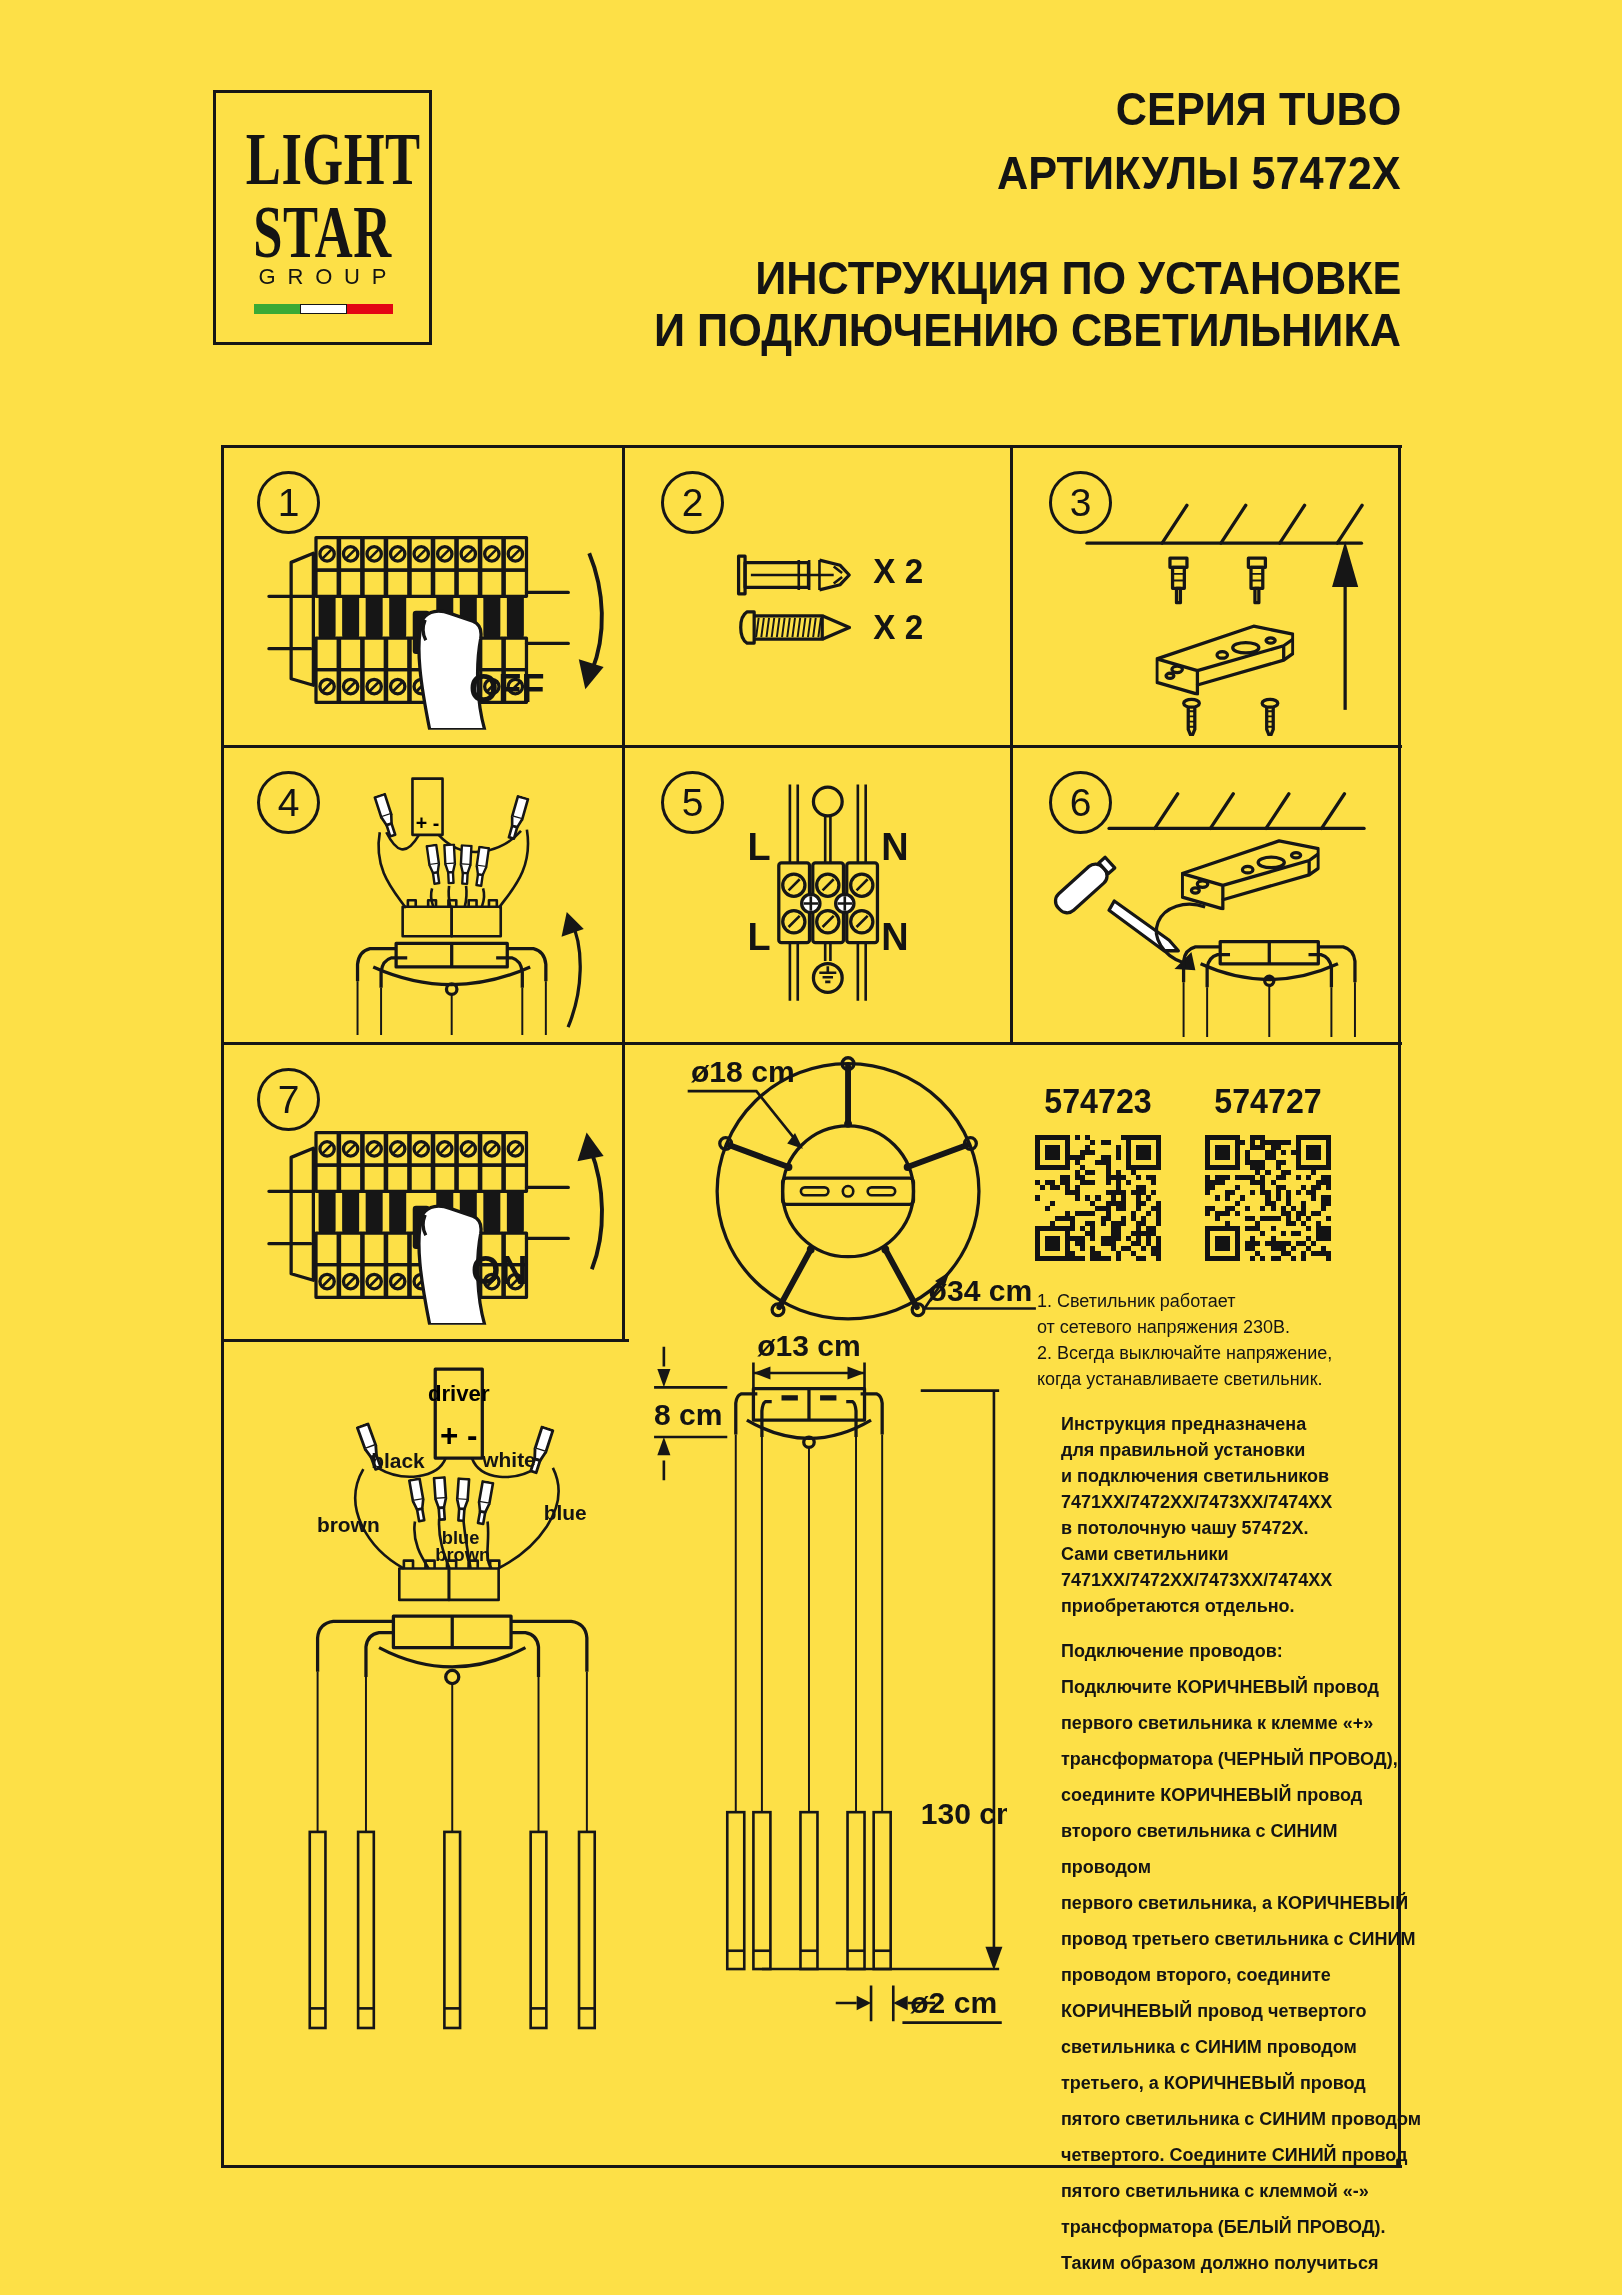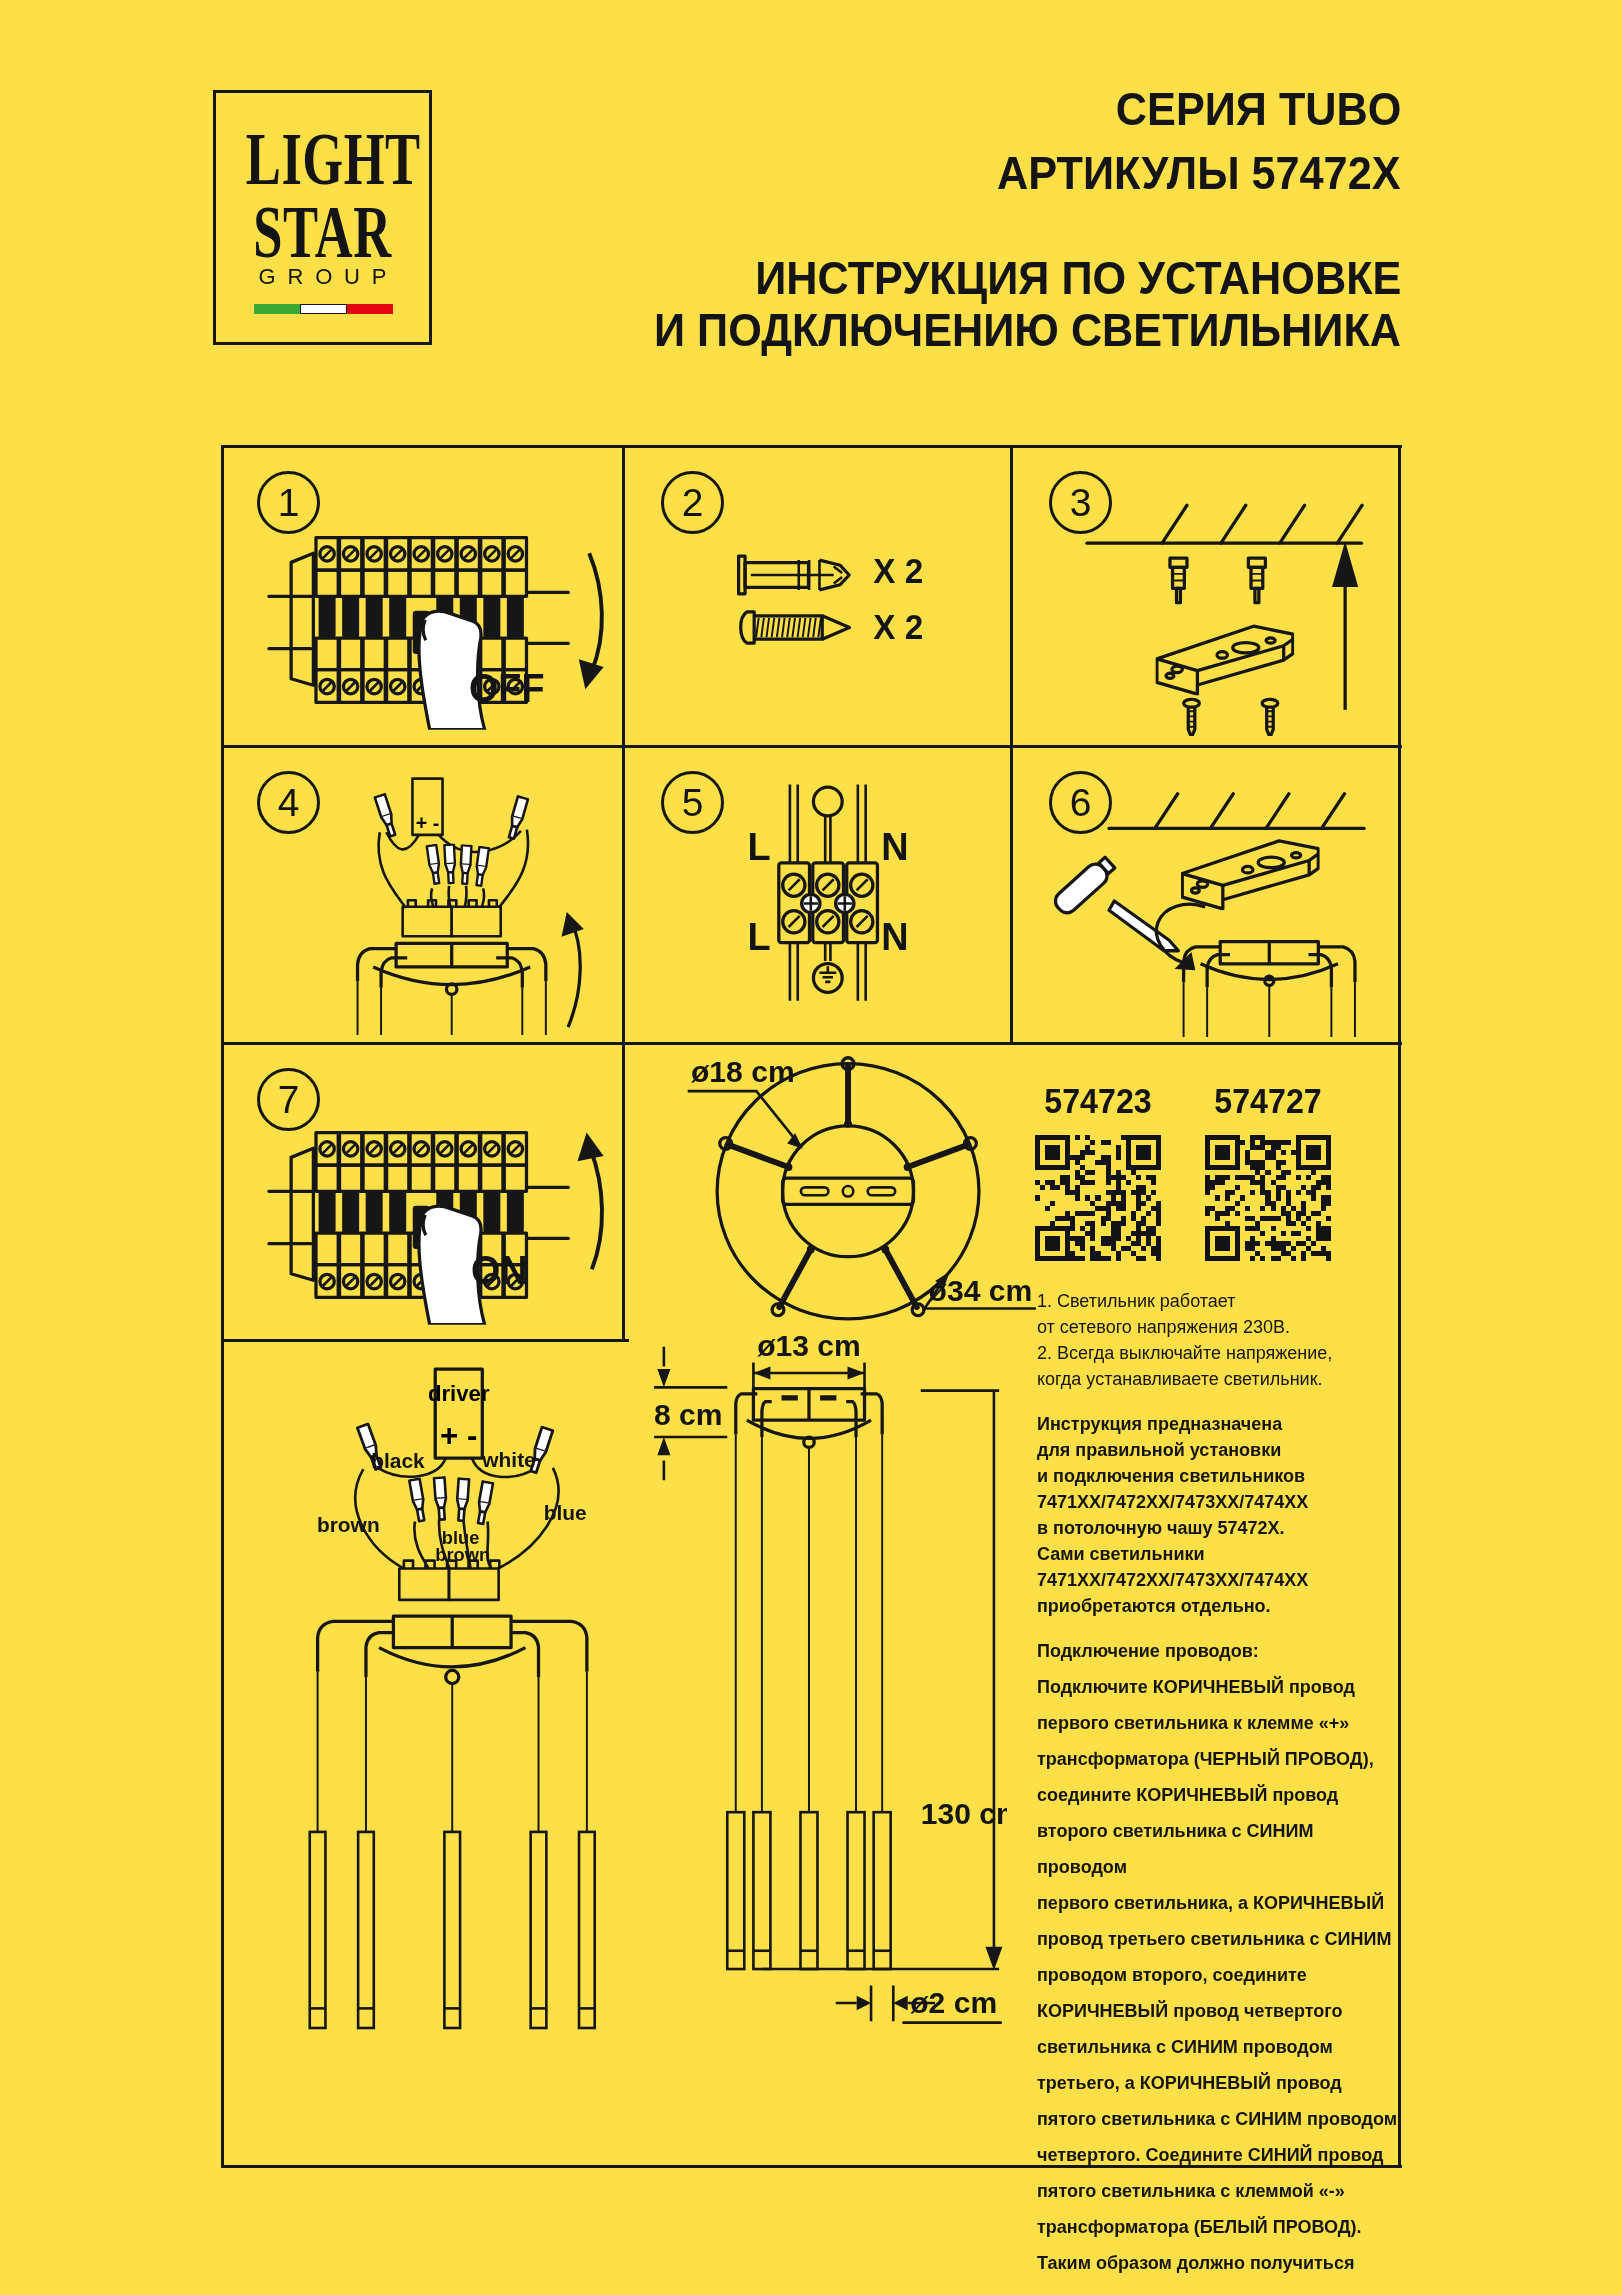--- a/index.html
+++ b/index.html
@@ -17,21 +17,21 @@
   .title-line{position:absolute;right:222px;font-weight:bold;font-size:47px;white-space:nowrap;
               transform:scaleX(.92);transform-origin:100% 50%;}
   
   .stepnum{position:absolute;width:63px;height:63px;border:3.3px solid #161616;border-radius:50%;box-sizing:border-box;
            display:flex;align-items:center;justify-content:center;font-size:39px;font-weight:400;}
   .biglabel{position:absolute;font-weight:bold;font-size:41px;transform:scaleX(.92);transform-origin:0 50%;}
   .qty{position:absolute;font-weight:bold;font-size:35px;transform:scaleX(.95);}
   .artcode{position:absolute;width:126px;text-align:center;font-weight:bold;font-size:35px;transform:scaleX(.92);}
   .qr{position:absolute;width:126px;height:126px;}
   .tblock{position:absolute;width:364px;font-size:18px;line-height:26px;white-space:pre-line;}
-  .bold{font-weight:bold;}
+  .bold{font-weight:bold;margin-left:24px;}
   .footer{position:absolute;left:0;top:2191px;width:1623px;text-align:center;font-weight:bold;font-size:38px;}
   svg text{font-family:"Liberation Sans",sans-serif;}
   .dimtext{font-size:46px;font-weight:bold;fill:#141414;}
   .wiretext{font-size:32px;font-weight:bold;fill:#141414;}
   .lntext{font-size:58px;font-weight:bold;fill:#141414;}
 </style>
 </head>
 <body>
 
 <div class="page">

